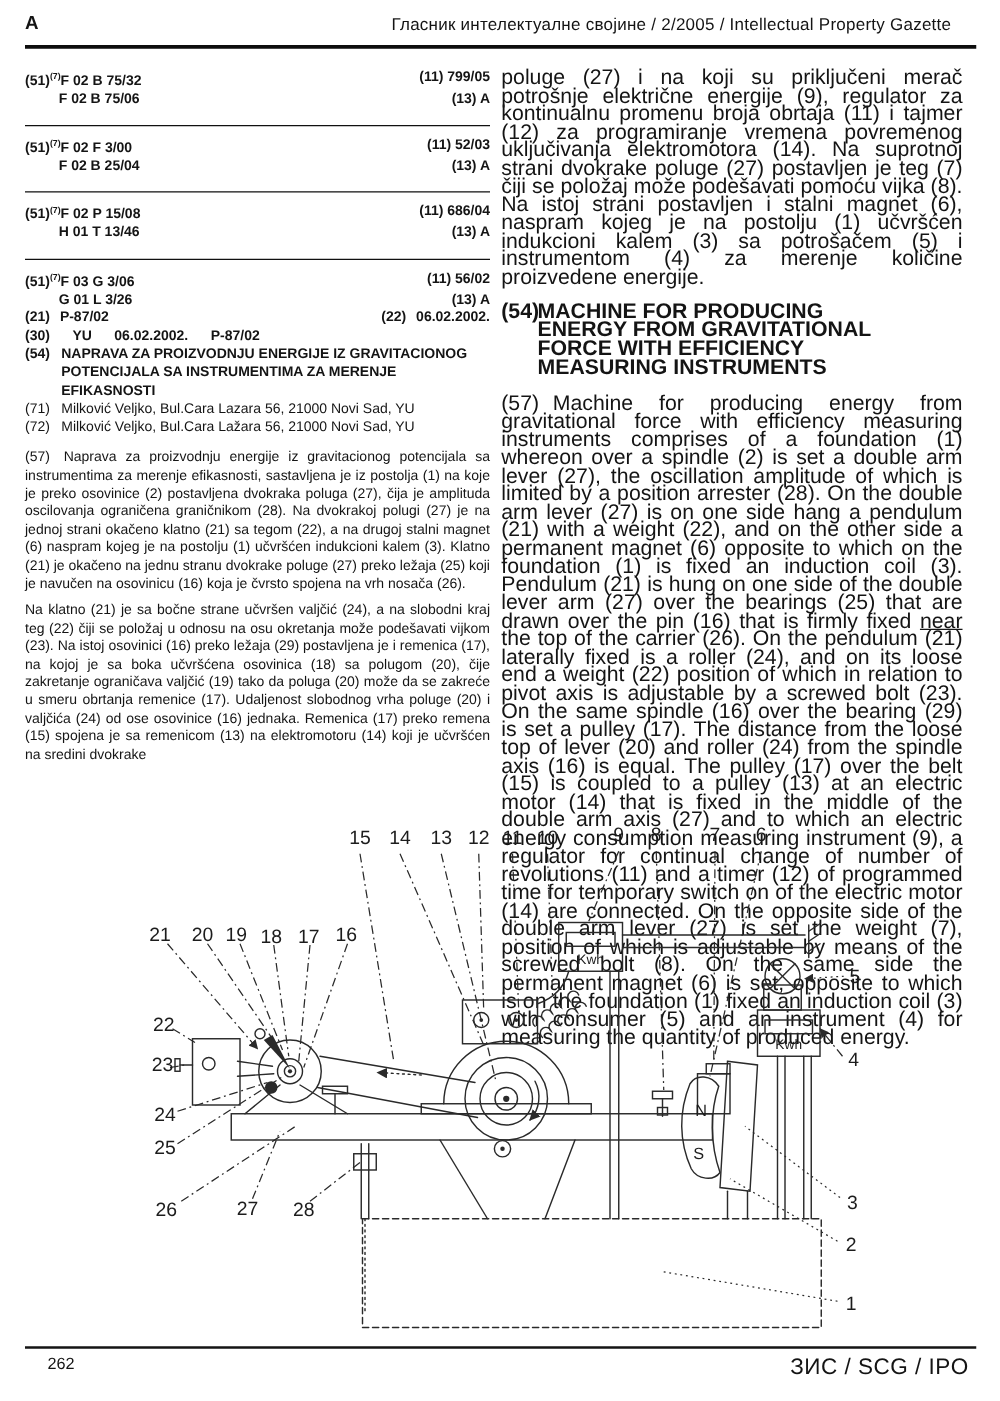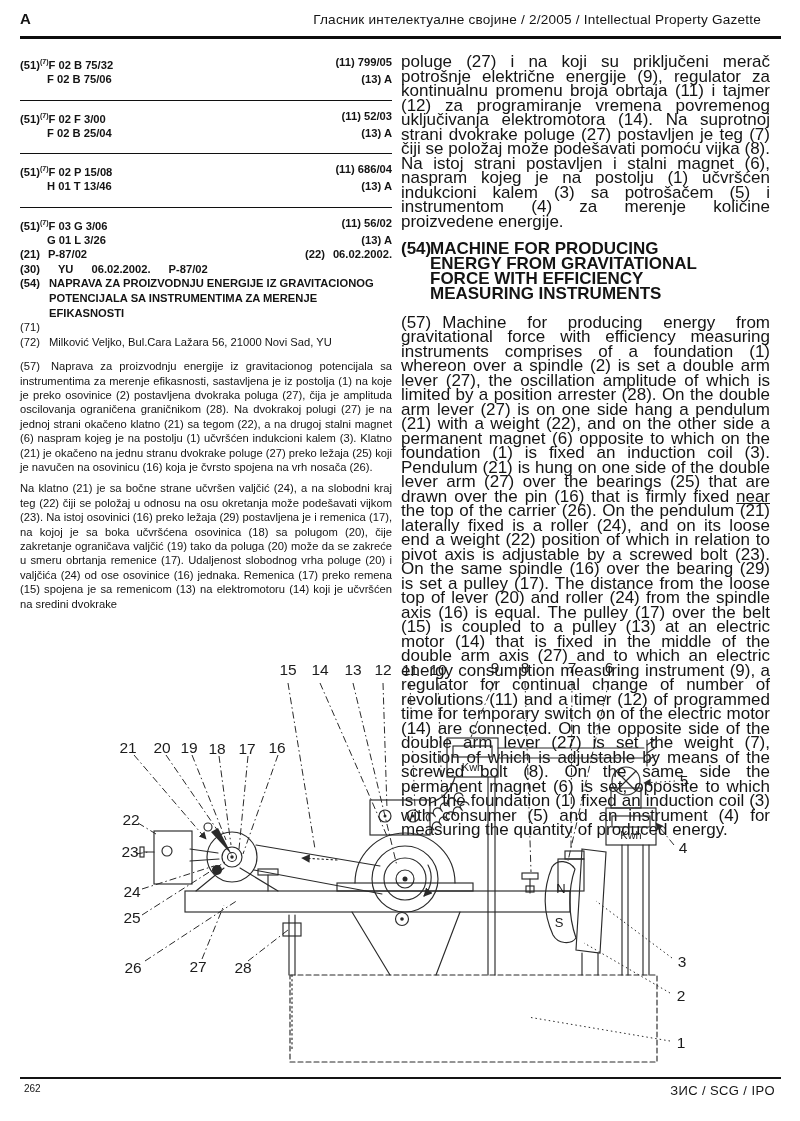--- a/index.html
+++ b/index.html
@@ -35,22 +35,22 @@
   .ln{stroke:#2a2a2a;fill:none;stroke-width:1.15;stroke-linecap:round;}
   .ld{stroke:#2a2a2a;fill:none;stroke-width:1;stroke-dasharray:7 3 1.5 3;}
   .dt{stroke-dasharray:1.5 3;}
   .dsh{stroke-dasharray:5 3;}
   .flbl{font-family:"Liberation Sans",sans-serif;font-size:15.5px;fill:#1c1c1c;}
   .fsm{font-family:"Liberation Sans",sans-serif;font-size:11px;fill:#1c1c1c;}
   .fns{font-family:"Liberation Sans",sans-serif;font-size:13px;fill:#1c1c1c;}
   .fill{fill:#2a2a2a;stroke:none;}
   
   .ftr-rule{position:absolute;left:20px;top:1077px;width:761px;height:1.8px;background:#141414;}
-  .pgnum{position:absolute;left:24px;top:1083px;font-size:10px;}
-  .office{position:absolute;right:25px;top:1083px;font-size:13px;letter-spacing:.4px;}
+  .pgnum{position:absolute;left:38px;top:1083px;font-size:13px;}
+  .office{position:absolute;right:25px;top:1083px;font-size:18px;letter-spacing:.4px;}
 </style>
 </head>
 <body>
 
 <div class="page">
 
   <div class="hdr">
     <span class="sec-letter">A</span>
     <span class="gaz-title">Гласник интелектуалне својине / 2/2005 / Intellectual Property Gazette</span>
   </div>
@@ -109,20 +109,21 @@
       </div>
       <div class="b">
         <span class="sp18">(30)</span><span class="sp18">YU</span><span class="sp18">06.02.2002.</span><span>P-87/02</span>
       </div>
       <div class="tagrow">
         <span class="tag b">(54)</span>
         <span class="t54sr">NAPRAVA ZA PROIZVODNJU ENERGIJE IZ GRAVITACIONOG POTENCIJALA SA INSTRUMENTIMA ZA MERENJE EFIKASNOSTI</span>
       </div>
       <div class="tagrow">
         <span class="tag">(71)</span>
+        <span>Milković Veljko, Bul.Cara Lazara 56, 21000 Novi Sad, YU</span>
       </div>
       <div class="tagrow">
         <span class="tag">(72)</span>
         <span>Milković Veljko, Bul.Cara Lažara 56, 21000 Novi Sad, YU</span>
       </div>
       <p class="abs" style="margin:10px 0 0 0;">
         <span class="plabel">(57)</span><span>Naprava za proizvodnju energije iz gravitacionog potencijala sa instrumentima za merenje efikasnosti, sastavljena je iz postolja (1) na koje je preko osovinice (2) postavljena dvokraka poluga (27), čija je amplituda oscilovanja ograničena graničnikom (28). Na dvokrakoj polugi (27) je na jednoj strani okačeno klatno (21) sa tegom (22), a na drugoj stalni magnet (6) naspram kojeg je na postolju (1) učvršćen indukcioni kalem (3). Klatno (21) je okačeno na jednu stranu dvokrake poluge (27) preko ležaja (25) koji je navučen na osovinicu (16) koja je čvrsto spojena na vrh nosača (26).</span>
       </p>
       <p class="abs mt6" style="margin:7px 0 0 0;">
         <span>Na klatno (21) je sa bočne strane učvršen valjčić (24), a na slobodni kraj teg (22) čiji se položaj u odnosu na osu okretanja može podešavati vijkom (23). Na istoj osovinici (16) preko ležaja (29) postavljena je i remenica (17), na kojoj je sa boka učvršćena osovinica (18) sa polugom (20), čije zakretanje ograničava valjčić (19) tako da poluga (20) može da se zakreće u smeru obrtanja remenice (17). Udaljenost slobodnog vrha poluge (20) i valjčića (24) od ose osovinice (16) jednaka. Remenica (17) preko remena (15) spojena je sa remenicom (13) na elektromotoru (14) koji je učvršćen na sredini dvokrake</span>

